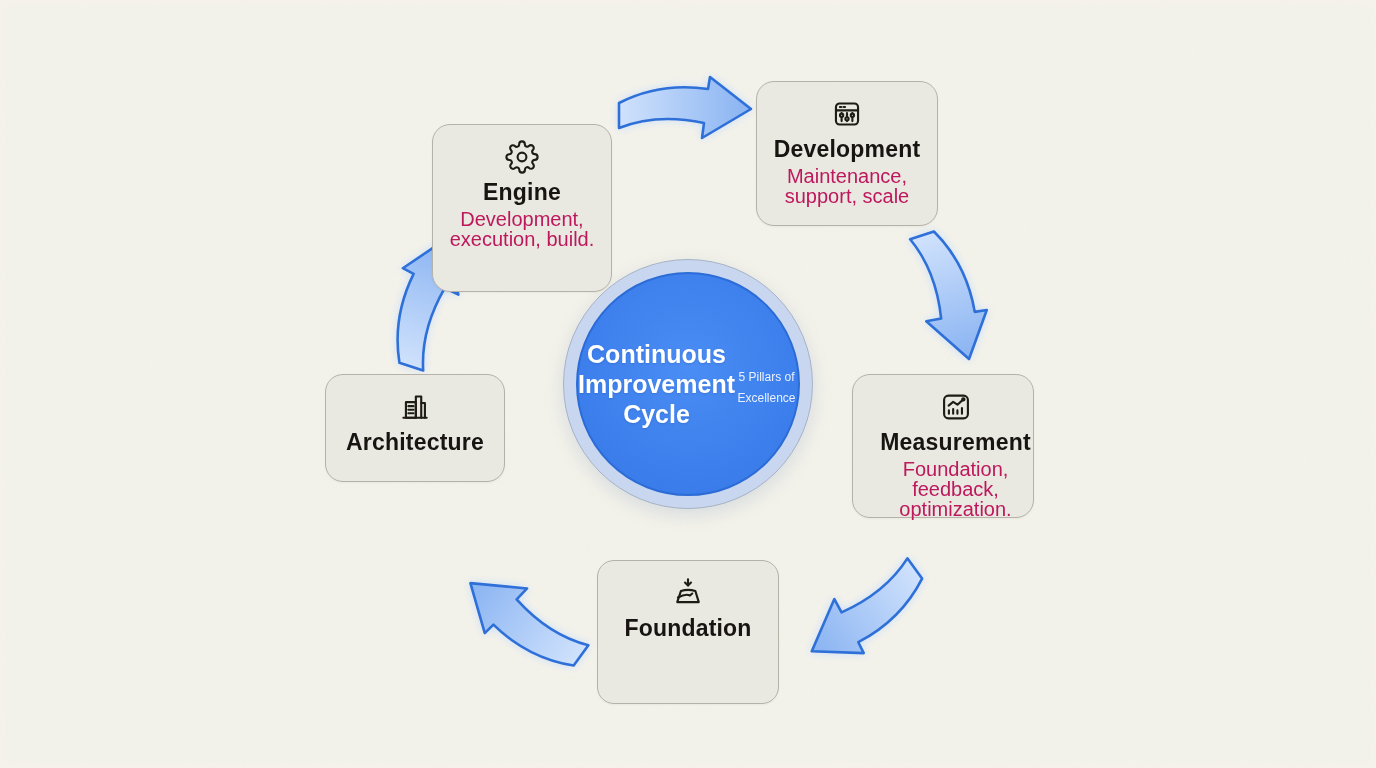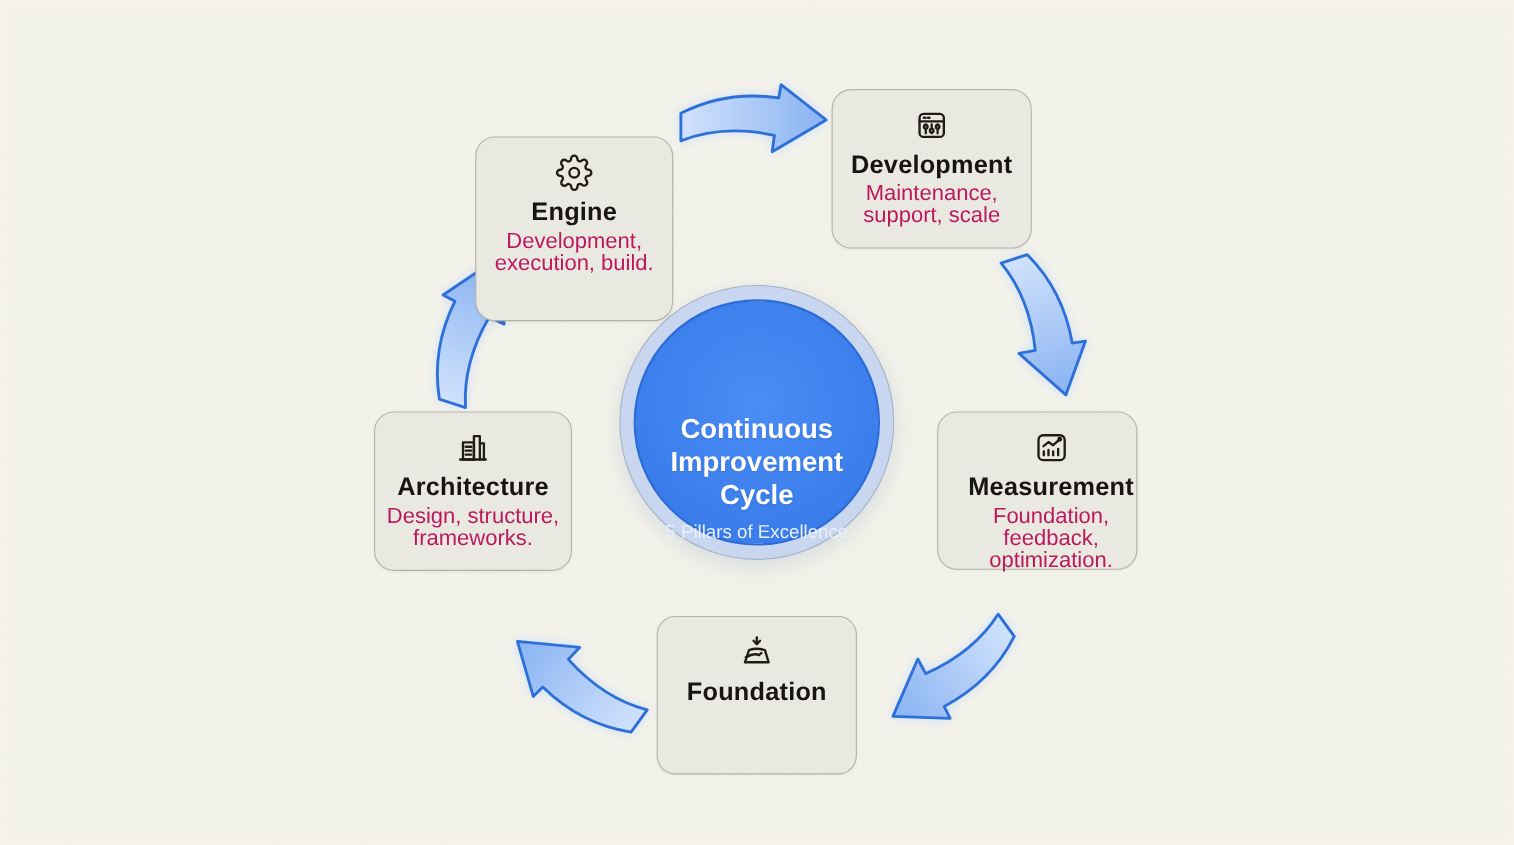--- a/index.html
+++ b/index.html
@@ -21,32 +21,32 @@
     border:1px solid #a6b3c6;
     box-sizing:border-box;
     display:flex;align-items:center;justify-content:center;
     box-shadow:0 6px 18px rgba(90,120,175,0.18);
   }
   .hub-inner{
     width:224px;height:224px;border-radius:50%;
     background:radial-gradient(circle at 50% 42%, #4a8df4 0%, #3b7deb 70%, #3678e6 100%);
     border:2px solid #2c6cd6;
     box-sizing:border-box;
-    display:flex;flex-direction:column;align-items:center;justify-content:flex-end;
+    display:flex;flex-direction:row;align-items:center;justify-content:flex-start;
     text-align:center;
   }
   .hub-title{
     width:190px;
     font-size:25px;line-height:30px;font-weight:700;color:#ffffff;
     white-space:pre-line;
     text-shadow:0 1px 2px rgba(30,70,150,0.25);
   }
   .hub-subtitle{
     margin-top:8px;
-    font-size:17px;line-height:21px;color:#e9f1ff;
+    font-size:12px;line-height:21px;color:#e9f1ff;
   }
   
   .card{
     position:absolute;z-index:2;box-sizing:border-box;
     background:#e9e8e1;
     border:1.5px solid #b5b2a9;
     border-radius:18px;
     display:flex;flex-direction:column;align-items:center;
     padding:15px 8px 10px 8px;
     text-align:center;
@@ -58,21 +58,21 @@
     letter-spacing:0.2px;
   }
   .card p{
     margin:3px 0 0 0;font-size:20px;line-height:20px;color:#be185d;
     white-space:pre-line;
   }
   .card-engine       {left:432px;top:80px; width:180px;height:168px;margin-top:44px;}
   .card-operations   {left:756px;top:81px; width:182px;height:145px;}
   .card-measurement  {left:852px;top:374px;width:182px;height:144px;padding-left:33px;}
   .card-foundation   {left:597px;top:560px;width:182px;height:144px;border-radius:17px;}
-  .card-architecture {left:340px;top:374px;width:180px;height:145px;}
+  .card-architecture {left:325px;top:374px;width:180px;height:108px;}
 </style>
 </head>
 <body>
 
 <div class="stage">
 
   <svg class="arrows" viewBox="0 0 1376 768" aria-hidden="true">
     <defs>
       <linearGradient id="ag" x1="0" y1="0" x2="1" y2="0">
         <stop offset="0" stop-color="#d0e2fc"></stop>
@@ -152,17 +152,15 @@
 
   <div class="card card-architecture">
     <svg class="icon" viewBox="0 0 24 24" fill="none" stroke="#1f1b15" stroke-width="1.5" stroke-linecap="round" stroke-linejoin="round">
       <path d="M3.8 19.6 H20.2"></path>
       <rect x="5.6" y="8.6" width="7" height="11"></rect>
       <path d="M7.3 11.4 h3.6 M7.3 13.9 h3.6 M7.3 16.4 h3.6"></path>
       <path d="M12.6 19.6 V4.6 H16.4 V19.6"></path>
       <path d="M16.4 9.2 H19 V19.6"></path>
     </svg>
     <h2>Architecture</h2>
-    <p>Design, structure,
-frameworks.</p>
   </div>
 
 </div>
 
 </body></html>

